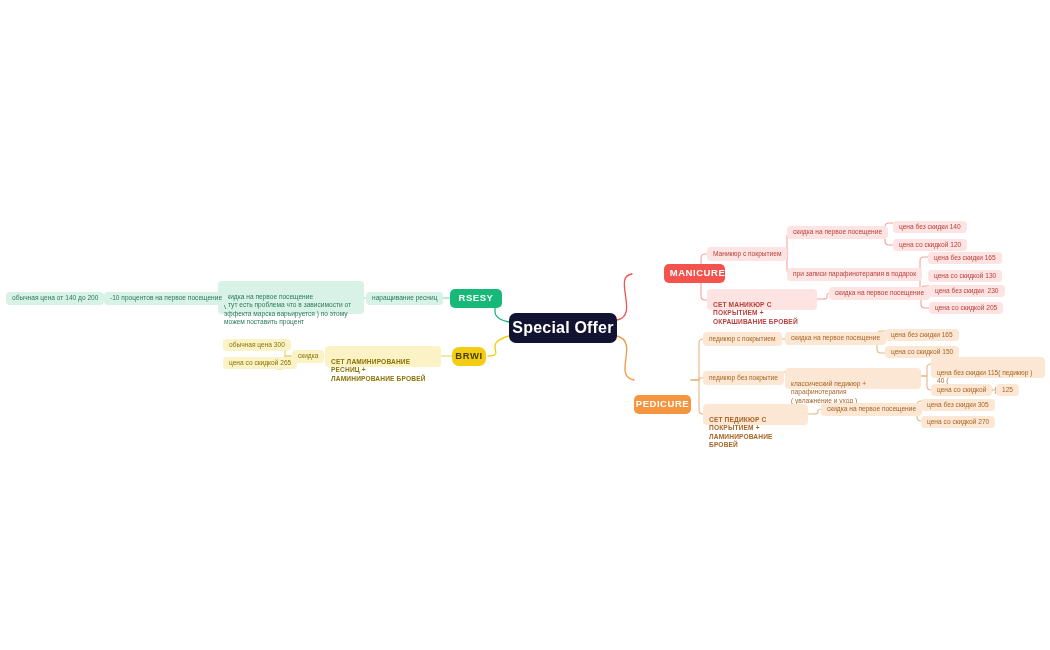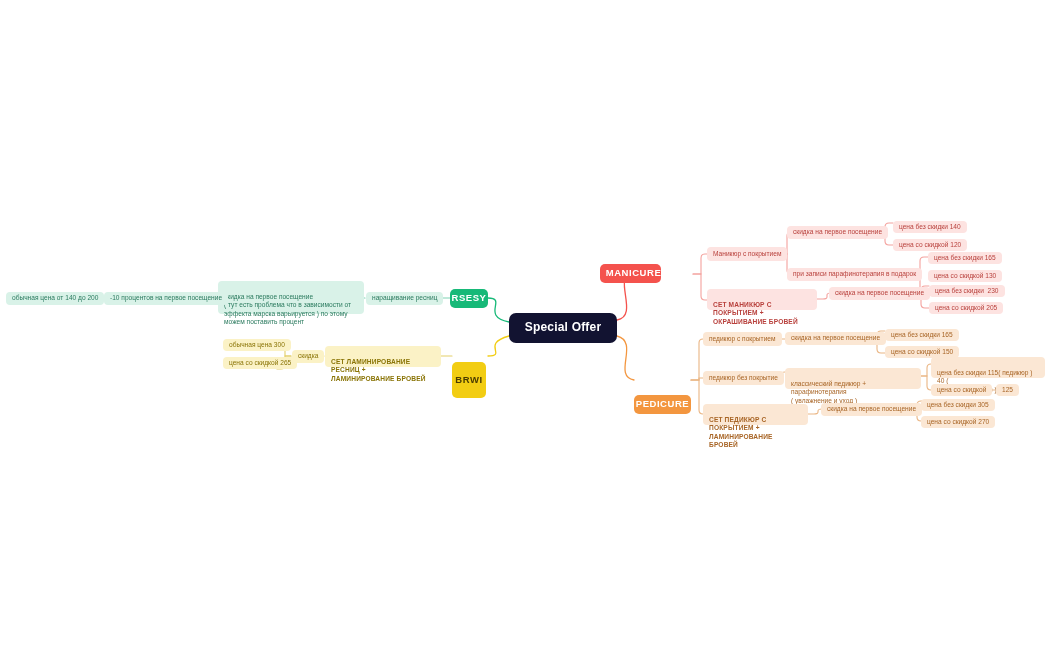--- a/index.html
+++ b/index.html
@@ -5,21 +5,21 @@
   html,body{margin:0;padding:0;background:#ffffff;}
   body{width:1050px;height:650px;position:relative;overflow:hidden;
        font-family:"Liberation Sans","DejaVu Sans",sans-serif;
        -webkit-font-smoothing:antialiased;}
   #canvas{position:absolute;left:0;top:0;width:1050px;height:650px;}
   svg.links{position:absolute;left:0;top:0;width:1050px;height:650px;pointer-events:none;}
   .node{position:absolute;box-sizing:border-box;border-radius:5px;
         display:flex;align-items:center;white-space:pre;line-height:1.28;}
   
   .root{background:#121331;color:#ffffff;border-radius:7px;
-        font-size:12px;font-weight:700;letter-spacing:.2px;
+        font-size:16px;font-weight:700;letter-spacing:.2px;
         padding:0 16px;justify-content:center;}
   
   .badge{color:#ffffff;font-size:9.5px;font-weight:700;letter-spacing:.55px;
          justify-content:center;border-radius:5px;}
   .badge.manicure{background:#f4524d;}
   .badge.pedicure{background:#f3963f;margin-top:24px;}
   .badge.rsesy{background:#17b978;}
   .badge.brwi{background:#f2cd13;color:#4a3c00;}
   
   .box{font-size:6.6px;padding:3px 6px;border-radius:4px;}
@@ -92,21 +92,21 @@
       <path d="M324,356 h-6 q-4,0 -4,0 h-2" stroke="#e3cf6a"></path>
       <path d="M291,356 h-6 v-7 q0,-4 -4,-4 h-4" stroke="#e3cf6a"></path>
       <path d="M291,356 h-6 v9 q0,4 -4,4 h-4" stroke="#e3cf6a"></path>
     </g>
   </svg>
 
   <div class="node root" style="left:509px;top:313px;width:108px;height:30px;">
     <span>Special Offer</span>
   </div>
 
-  <div class="node badge manicure" style="left:600px;top:264px;width:61px;height:19px;padding-left:6px;">
+  <div class="node badge manicure" style="left:664px;top:264px;width:61px;height:19px;padding-left:6px;">
     <span>MANICURE</span>
   </div>
 
   <div class="node box red" style="left:707px;top:247px;height:14px;">
     <span>Маникюр с покрытием</span>
   </div>
 
   <div class="node box red" style="left:787px;top:226px;height:13px;">
     <span>скидка на первое посещение</span>
   </div>
@@ -183,40 +183,40 @@
   <div class="node box orange" style="left:821px;top:403px;height:13px;">
     <span>скидка на первое посещение</span>
   </div>
   <div class="node box orange" style="left:921px;top:399px;height:12px;">
     <span>цена без скидки 305</span>
   </div>
   <div class="node box orange" style="left:921px;top:416px;height:12px;">
     <span>цена со скидкой 270</span>
   </div>
 
-  <div class="node badge rsesy" style="left:450px;top:289px;width:38px;height:19px;">
+  <div class="node badge rsesy" style="left:450px;top:289px;width:52px;height:19px;">
     <span>RSESY</span>
   </div>
   <div class="node box green" style="left:366px;top:292px;height:13px;">
     <span>наращивание ресниц</span>
   </div>
   <div class="node box green multi" style="left:218px;top:281px;width:146px;height:33px;">
     <span>скидка на первое посещение
 ( тут есть проблема что в зависимости от
 эффекта марска варьируется ) по этому
 можем поставить процент</span>
   </div>
   <div class="node box green" style="left:104px;top:292px;height:13px;">
     <span>-10 процентов на первое посещение</span>
   </div>
   <div class="node box green" style="left:6px;top:292px;height:13px;">
     <span>обычная цена от 140 до 200</span>
   </div>
 
-  <div class="node badge brwi" style="left:452px;top:362px;width:34px;height:36px;">
+  <div class="node badge brwi" style="left:452px;top:347px;width:34px;height:19px;border-radius:7px;">
     <span>BRWI</span>
   </div>
   <div class="node box yellow caps multi" style="left:325px;top:346px;width:116px;height:21px;">
     <span>СЕТ ЛАМИНИРОВАНИЕ РЕСНИЦ +
 ЛАМИНИРОВАНИЕ БРОВЕЙ</span>
   </div>
   <div class="node box yellow" style="left:292px;top:350px;height:13px;">
     <span>скидка</span>
   </div>
   <div class="node box yellow" style="left:223px;top:339px;height:12px;">

